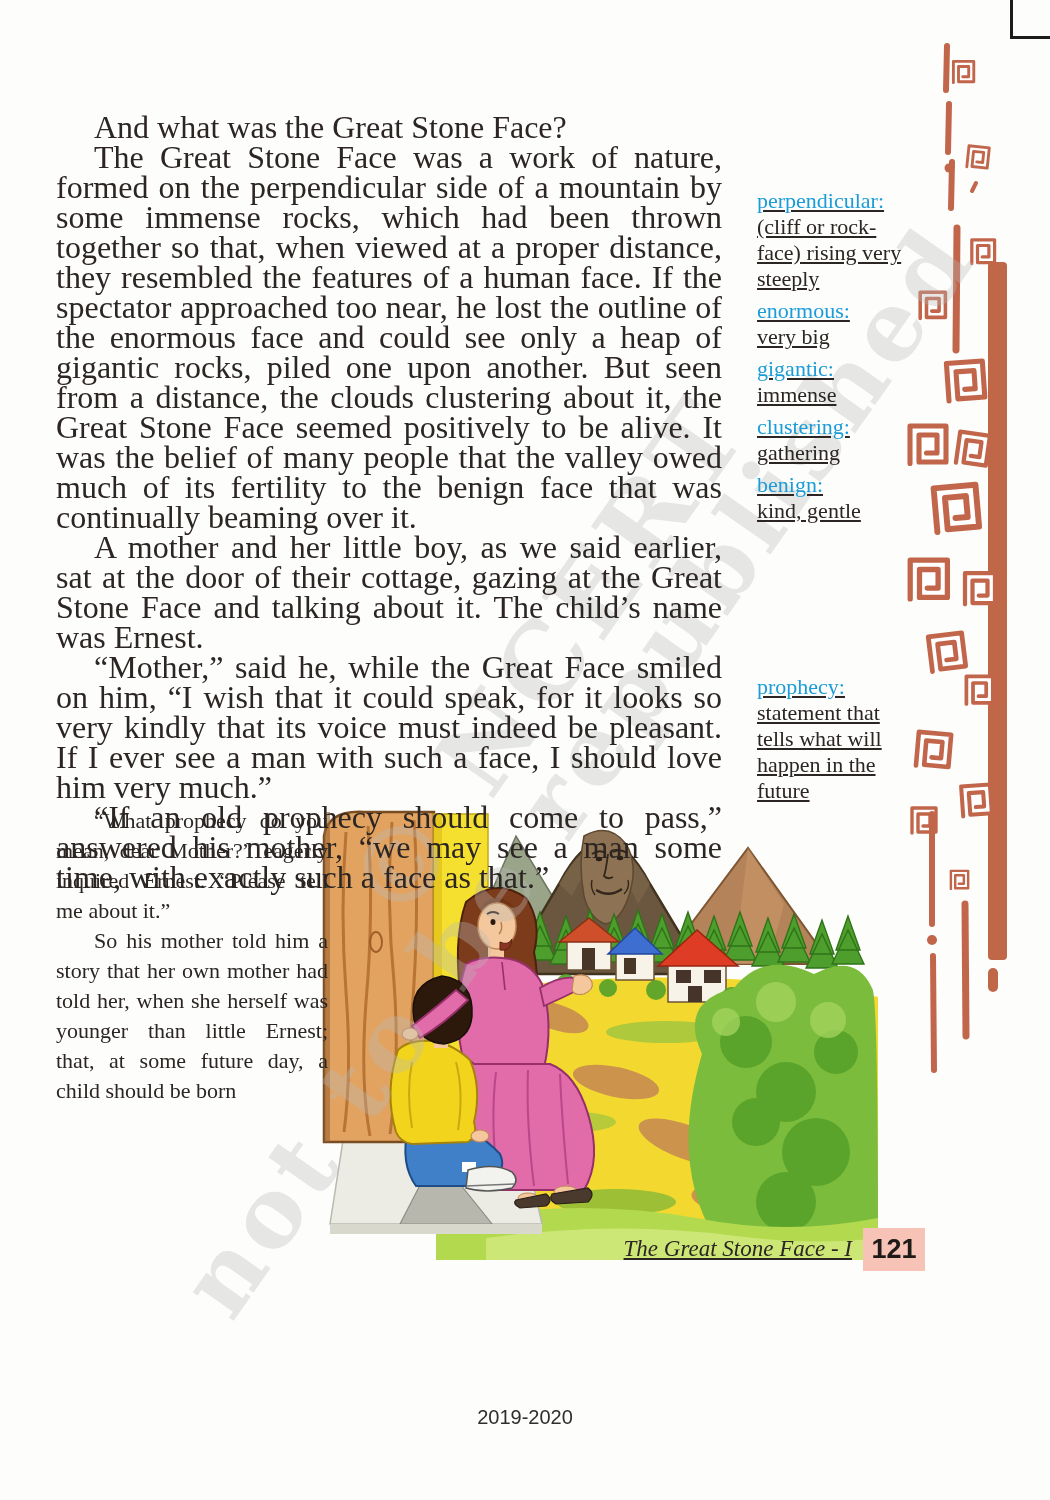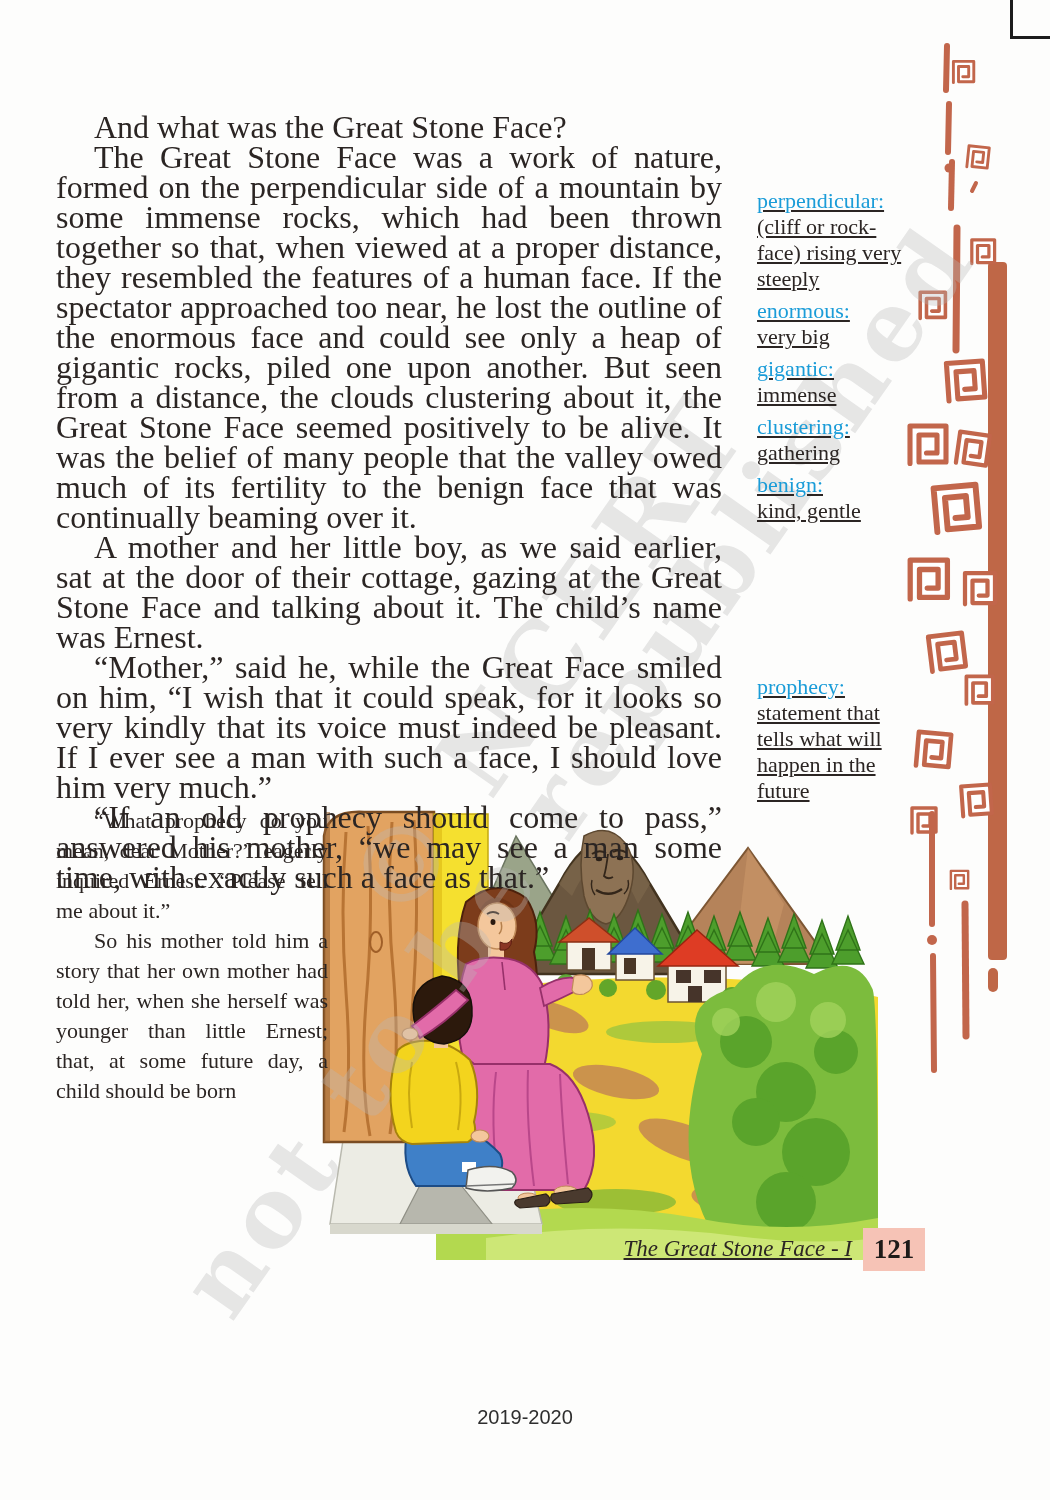--- a/index.html
+++ b/index.html
@@ -42,21 +42,21 @@
   .illus{position:absolute;left:316px;top:792px;width:562px;height:468px;z-index:2;}
   .ornament{position:absolute;left:902px;top:28px;width:120px;height:1070px;z-index:2;}
   
   .footer-title{
     position:absolute;left:400px;top:1236px;width:452px;z-index:4;
     text-align:right;font-style:italic;font-size:23px;color:#2b2523;text-decoration:underline;
   }
   .page-badge{
     position:absolute;left:863px;top:1228px;width:62px;height:43px;z-index:4;
     background:#f6c3b6;display:flex;align-items:center;justify-content:center;
-    font-family:Liberation Serif, serif;font-weight:bold;font-size:27px;color:#1d1a18;
+    font-family:Liberation Sans, sans-serif;font-weight:bold;font-size:27px;color:#1d1a18;
   }
   .year-line{
     position:absolute;left:0;top:1406px;width:1050px;z-index:4;text-align:center;
     font-family:"Liberation Sans",sans-serif;font-size:20px;color:#2e2e2e;
   }
 </style>
 </head>
 <body>
 
 <div class="wm" id="wm1">© NCERT</div>

